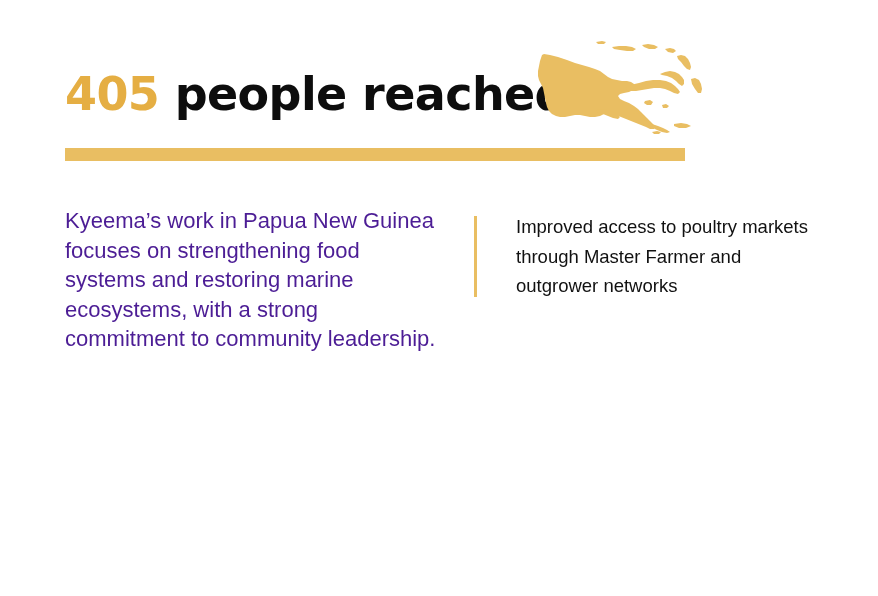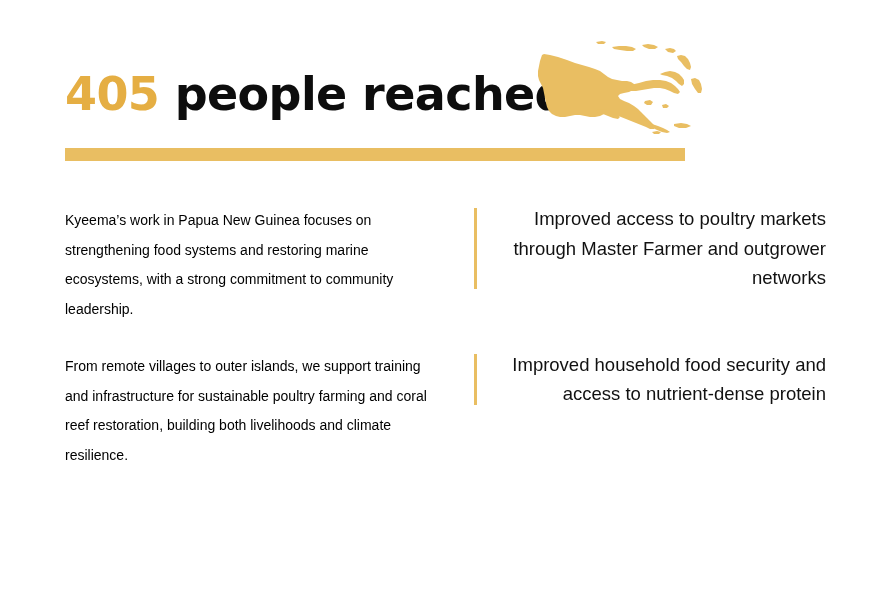--- a/index.html
+++ b/index.html
@@ -90,23 +90,23 @@
 
   #left-column {
     position: absolute;
     left: 65px;
     top: 10px;
     width: 372px;
   }
   .body-paragraph {
     margin: 0 0 28px 0;
     font-family: "Liberation Sans", sans-serif;
-    font-size: 14px;
+    font-size: 22px;
     line-height: 29.5px;
-    color: #000000;
+    color: #4c1d95;
   }
   .body-paragraph:last-child {
     margin-bottom: 0;
   }
 
   #right-column {
     position: absolute;
     left: 474px;
     top: 0;
     width: 360px;
@@ -121,26 +121,25 @@
   }
   .highlight-accent {
     position: absolute;
     left: 0;
     top: 4px;
     bottom: 4px;
     width: 3px;
     background: #e9be62;
   }
   .highlight-text {
-    margin: 8px;
+    margin: 16px;
     font-family: "Liberation Sans", sans-serif;
     font-size: 18.5px;
     line-height: 29.5px;
     color: #111111;
-    text-align: right;
   }
 </style>
 </head>
 <body>
 
 <div id="slide">
 
   <div id="header-block">
     <h1 id="headline">
       <span class="count">405</span><span class="label"> people reached</span>
@@ -194,29 +193,24 @@
       </g>
     </svg>
   </div>
 
   <div id="divider"></div>
 
   <div id="body-columns">
 
     <div id="left-column">
       <p class="body-paragraph">Kyeema’s work in Papua New Guinea focuses on strengthening food systems and restoring marine ecosystems, with a strong commitment to community leadership.</p>
-      <p class="body-paragraph">From remote villages to outer islands, we support training and infrastructure for sustainable poultry farming and coral reef restoration, building both livelihoods and climate resilience.</p>
     </div>
 
     <div id="right-column">
       <div class="highlight-item">
         <span class="highlight-accent"></span>
         <p class="highlight-text">Improved access to poultry markets through Master Farmer and outgrower networks</p>
       </div>
-      <div class="highlight-item">
-        <span class="highlight-accent"></span>
-        <p class="highlight-text">Improved household food security and access to nutrient-dense protein</p>
-      </div>
     </div>
 
   </div>
 
 </div>
 
 </body></html>

